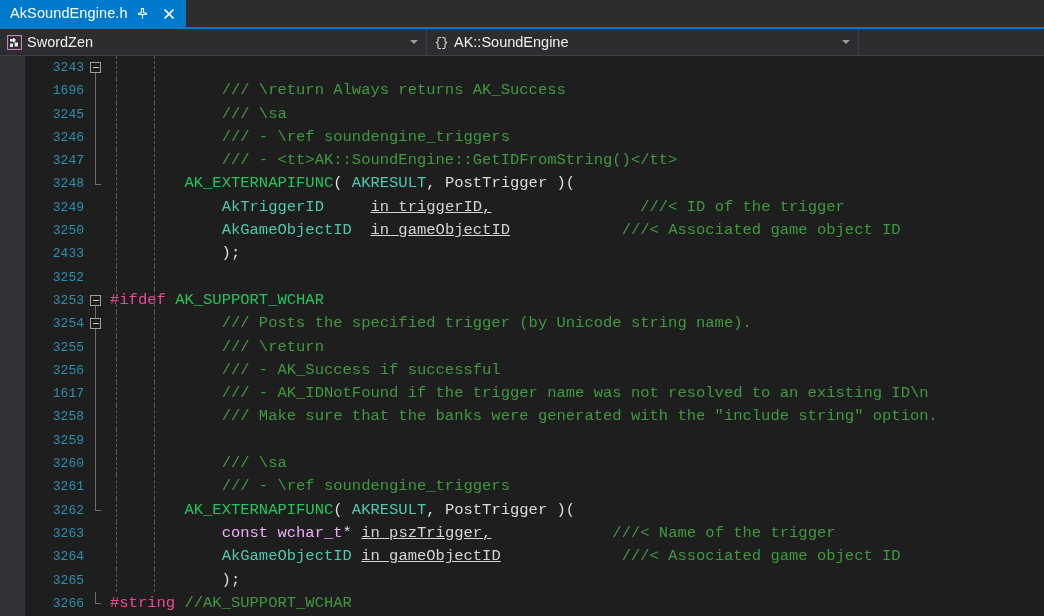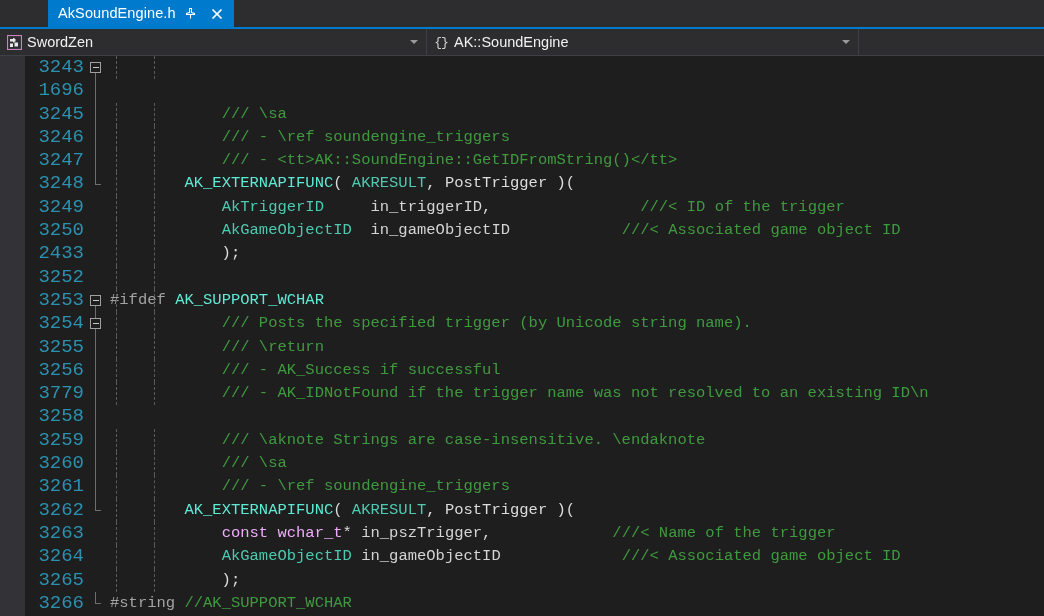--- a/index.html
+++ b/index.html
@@ -17,21 +17,20 @@
 
   
   #tab-strip {
     position: relative;
     height: 27px;
     background: #2d2d30;
     border-bottom: 2px solid #007acc;
     box-sizing: content-box;
     display: flex;
     align-items: stretch;
-    padding-left: 48px;
   }
   #tab-active {
     background: #007acc;
     display: flex;
     align-items: center;
     padding: 0 6px 0 10px;
     height: 27px;
     box-sizing: border-box;
     cursor: default;
   }
@@ -135,21 +134,21 @@
     line-height: 23.3px;
     white-space: pre;
     display: flex;
     align-items: stretch;
   }
   .ln {
     width: 86px;
     flex: 0 0 auto;
     text-align: right;
     color: #2b91af;
-    font-size: 19px;
+    font-size: 13px;
     padding-right: 2px;
     box-sizing: border-box;
     user-select: none;
   }
   .gutter-outline {
     width: 22px;
     flex: 0 0 auto;
     position: relative;
   }
   .code-text {
@@ -205,25 +204,25 @@
     position: absolute;
     top: 0; bottom: 0;
     width: 0;
     border-left: 1px dashed #5a5a5a;
   }
   .ig1 { left: 8px; }
   .ig2 { left: 46px; }
 
   
   .cmt   { color: #3f9a3f; }
-  .mac   { color: #5eead4; }
+  .mac   { color: #22c55e; }
   .typ   { color: #4ec9b0; }
   .kw    { color: #f0abfc; }
-  .id    { color: #d4d4d4; }
-  .ppd   { color: #a3a3a3; }
+  .id    { color: #d4d4d4; text-decoration: underline; }
+  .ppd   { color: #ec4899; }
   .plain { color: #dcdcdc; }
 </style>
 </head>
 <body>
 
 <div id="tab-strip">
   <div id="tab-active">
     <span class="tab-title">AkSoundEngine.h</span>
     <span class="tab-btn">
       <svg width="13" height="13" viewBox="0 0 13 13" aria-hidden="true">
@@ -270,36 +269,36 @@
 
   <div class="nav-combo" id="nav-member">
     <span class="nav-label"></span>
   </div>
 </div>
 
 <div id="editor">
   <div id="indicator-margin"></div>
   <div id="code-lines">
       <div class="code-line"><div class="ln">3243</div><div class="gutter-outline"><div class="ol-line half-bottom"></div><div class="ol-box"></div></div><div class="code-text"><div class="indent-guide ig1"></div><div class="indent-guide ig2"></div><span class="plain">            </span></div></div>
-      <div class="code-line"><div class="ln">1696</div><div class="gutter-outline"><div class="ol-line"></div></div></div>
+      <div class="code-line"><div class="ln">1696</div><div class="gutter-outline"><div class="ol-line"></div></div><div class="code-text"><div class="indent-guide ig1"></div><div class="indent-guide ig2"></div><span class="plain">            </span><span class="cmt">/// \return Always returns AK_Success</span></div></div>
       <div class="code-line"><div class="ln">3245</div><div class="gutter-outline"><div class="ol-line"></div></div><div class="code-text"><div class="indent-guide ig1"></div><div class="indent-guide ig2"></div><span class="plain">            </span><span class="cmt">/// \sa</span></div></div>
       <div class="code-line"><div class="ln">3246</div><div class="gutter-outline"><div class="ol-line"></div></div><div class="code-text"><div class="indent-guide ig1"></div><div class="indent-guide ig2"></div><span class="plain">            </span><span class="cmt">/// - \ref soundengine_triggers</span></div></div>
       <div class="code-line"><div class="ln">3247</div><div class="gutter-outline"><div class="ol-line"></div></div><div class="code-text"><div class="indent-guide ig1"></div><div class="indent-guide ig2"></div><span class="plain">            </span><span class="cmt">/// - &lt;tt&gt;AK::SoundEngine::GetIDFromString()&lt;/tt&gt;</span></div></div>
       <div class="code-line"><div class="ln">3248</div><div class="gutter-outline"><div class="ol-line half-top"></div><div class="ol-end" style="bottom: 11px;"></div></div><div class="code-text"><div class="indent-guide ig1"></div><div class="indent-guide ig2"></div><span class="plain">        </span><span class="mac">AK_EXTERNAPIFUNC</span><span class="plain">( </span><span class="typ">AKRESULT</span><span class="plain">, PostTrigger )(</span></div></div>
       <div class="code-line"><div class="ln">3249</div><div class="gutter-outline"></div><div class="code-text"><div class="indent-guide ig1"></div><div class="indent-guide ig2"></div><span class="plain">            </span><span class="typ">AkTriggerID</span><span class="plain">     </span><span class="id">in_triggerID,</span><span class="plain">                </span><span class="cmt">///&lt; ID of the trigger</span></div></div>
       <div class="code-line"><div class="ln">3250</div><div class="gutter-outline"></div><div class="code-text"><div class="indent-guide ig1"></div><div class="indent-guide ig2"></div><span class="plain">            </span><span class="typ">AkGameObjectID</span><span class="plain">  </span><span class="id">in_gameObjectID</span><span class="plain">            </span><span class="cmt">///&lt; Associated game object ID</span></div></div>
       <div class="code-line"><div class="ln">2433</div><div class="gutter-outline"></div><div class="code-text"><div class="indent-guide ig1"></div><div class="indent-guide ig2"></div><span class="plain">            );</span></div></div>
       <div class="code-line"><div class="ln">3252</div><div class="gutter-outline"></div><div class="code-text"><div class="indent-guide ig1"></div><div class="indent-guide ig2"></div></div></div>
       <div class="code-line"><div class="ln">3253</div><div class="gutter-outline"><div class="ol-line half-bottom"></div><div class="ol-box"></div></div><div class="code-text"><div class="indent-guide ig1"></div><div class="indent-guide ig2"></div><span class="ppd">#ifdef </span><span class="mac">AK_SUPPORT_WCHAR</span></div></div>
       <div class="code-line"><div class="ln">3254</div><div class="gutter-outline"><div class="ol-line"></div><div class="ol-box"></div></div><div class="code-text"><div class="indent-guide ig1"></div><div class="indent-guide ig2"></div><span class="plain">            </span><span class="cmt">/// Posts the specified trigger (by Unicode string name).</span></div></div>
       <div class="code-line"><div class="ln">3255</div><div class="gutter-outline"><div class="ol-line"></div></div><div class="code-text"><div class="indent-guide ig1"></div><div class="indent-guide ig2"></div><span class="plain">            </span><span class="cmt">/// \return</span></div></div>
       <div class="code-line"><div class="ln">3256</div><div class="gutter-outline"><div class="ol-line"></div></div><div class="code-text"><div class="indent-guide ig1"></div><div class="indent-guide ig2"></div><span class="plain">            </span><span class="cmt">/// - AK_Success if successful</span></div></div>
-      <div class="code-line"><div class="ln">3779</div><div class="gutter-outline"><div class="ol-line"></div></div><div class="code-text"><div class="indent-guide ig1"></div><div class="indent-guide ig2"></div><span class="plain">            </span><span class="cmt">/// - AK_IDNotFound if the trigger name was not resolved to an existing ID\n</span></div></div>
-      <div class="code-line"><div class="ln">3258</div><div class="gutter-outline"><div class="ol-line"></div></div></div>
-      <div class="code-line"><div class="ln">3259</div><div class="gutter-outline"><div class="ol-line"></div></div><div class="code-text"><div class="indent-guide ig1"></div><div class="indent-guide ig2"></div><span class="plain">            </span><span class="cmt">/// \aknote Strings are case-insensitive. \endaknote</span></div></div>
+      <div class="code-line"><div class="ln">1617</div><div class="gutter-outline"><div class="ol-line"></div></div><div class="code-text"><div class="indent-guide ig1"></div><div class="indent-guide ig2"></div><span class="plain">            </span><span class="cmt">/// - AK_IDNotFound if the trigger name was not resolved to an existing ID\n</span></div></div>
+      <div class="code-line"><div class="ln">3258</div><div class="gutter-outline"><div class="ol-line"></div></div><div class="code-text"><div class="indent-guide ig1"></div><div class="indent-guide ig2"></div><span class="plain">            </span><span class="cmt">/// Make sure that the banks were generated with the "include string" option.</span></div></div>
+      <div class="code-line"><div class="ln">3259</div><div class="gutter-outline"><div class="ol-line"></div></div><div class="code-text"><div class="indent-guide ig1"></div><div class="indent-guide ig2"></div><span class="plain">            </span></div></div>
       <div class="code-line"><div class="ln">3260</div><div class="gutter-outline"><div class="ol-line"></div></div><div class="code-text"><div class="indent-guide ig1"></div><div class="indent-guide ig2"></div><span class="plain">            </span><span class="cmt">/// \sa</span></div></div>
       <div class="code-line"><div class="ln">3261</div><div class="gutter-outline"><div class="ol-line"></div></div><div class="code-text"><div class="indent-guide ig1"></div><div class="indent-guide ig2"></div><span class="plain">            </span><span class="cmt">/// - \ref soundengine_triggers</span></div></div>
       <div class="code-line"><div class="ln">3262</div><div class="gutter-outline"><div class="ol-line half-top"></div><div class="ol-end" style="bottom: 11px;"></div></div><div class="code-text"><div class="indent-guide ig1"></div><div class="indent-guide ig2"></div><span class="plain">        </span><span class="mac">AK_EXTERNAPIFUNC</span><span class="plain">( </span><span class="typ">AKRESULT</span><span class="plain">, PostTrigger )(</span></div></div>
       <div class="code-line"><div class="ln">3263</div><div class="gutter-outline"></div><div class="code-text"><div class="indent-guide ig1"></div><div class="indent-guide ig2"></div><span class="plain">            </span><span class="kw">const</span><span class="plain"> </span><span class="kw">wchar_t</span><span class="plain">* </span><span class="id">in_pszTrigger,</span><span class="plain">             </span><span class="cmt">///&lt; Name of the trigger</span></div></div>
       <div class="code-line"><div class="ln">3264</div><div class="gutter-outline"></div><div class="code-text"><div class="indent-guide ig1"></div><div class="indent-guide ig2"></div><span class="plain">            </span><span class="typ">AkGameObjectID</span><span class="plain"> </span><span class="id">in_gameObjectID</span><span class="plain">             </span><span class="cmt">///&lt; Associated game object ID</span></div></div>
       <div class="code-line"><div class="ln">3265</div><div class="gutter-outline"></div><div class="code-text"><div class="indent-guide ig1"></div><div class="indent-guide ig2"></div><span class="plain">            );</span></div></div>
       <div class="code-line"><div class="ln">3266</div><div class="gutter-outline"><div class="ol-line half-top"></div><div class="ol-end" style="bottom: 11px;"></div></div><div class="code-text"><span class="ppd">#string </span><span class="cmt">//AK_SUPPORT_WCHAR</span></div></div>
     </div>
 </div>
 

